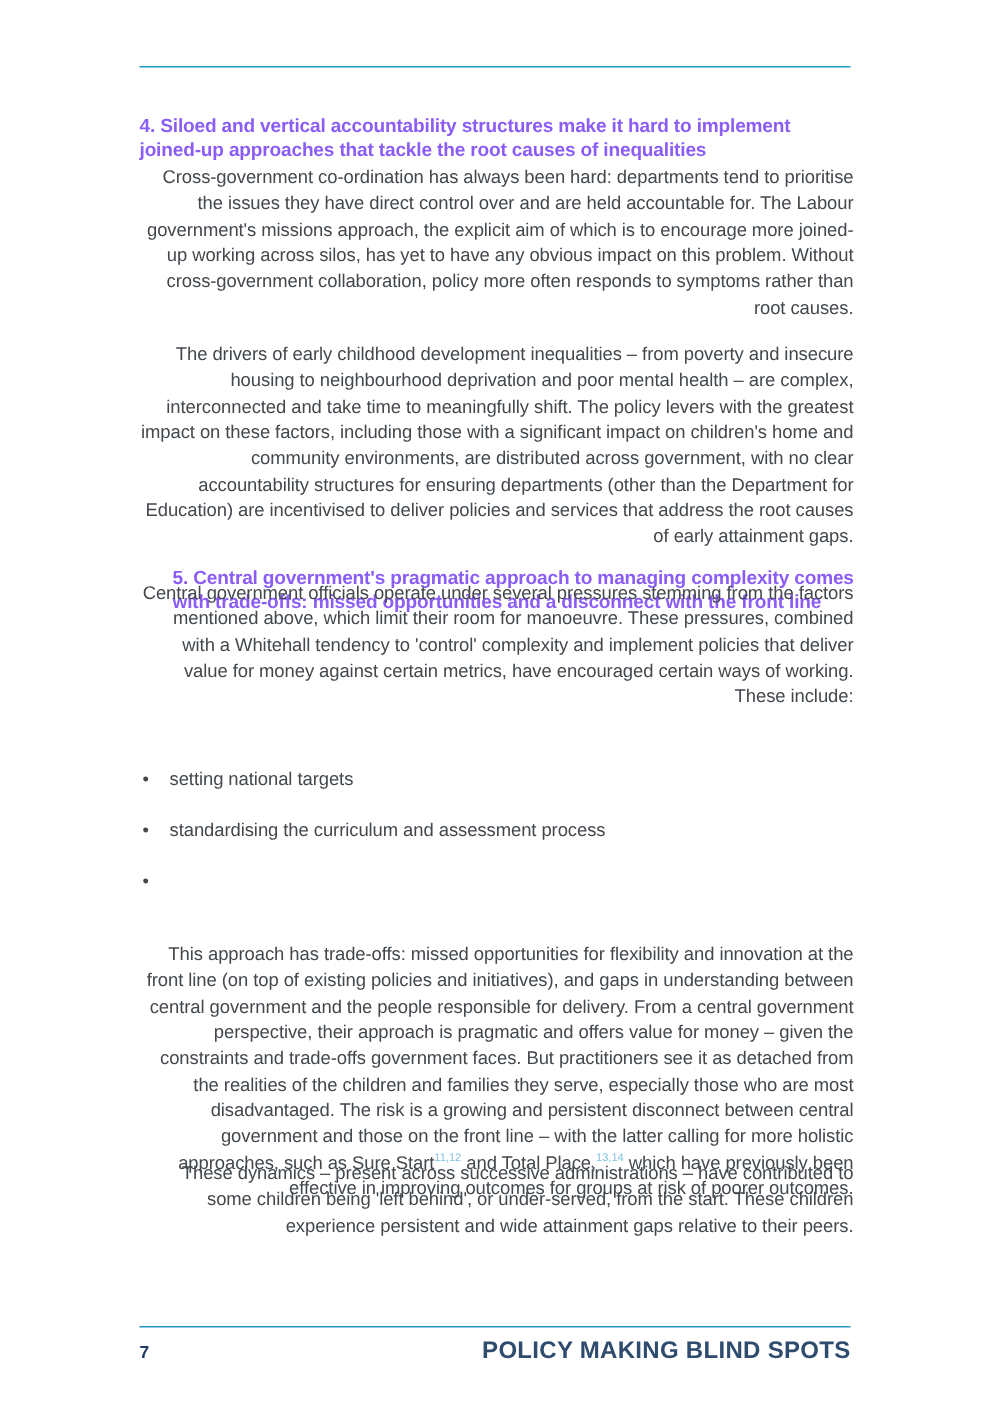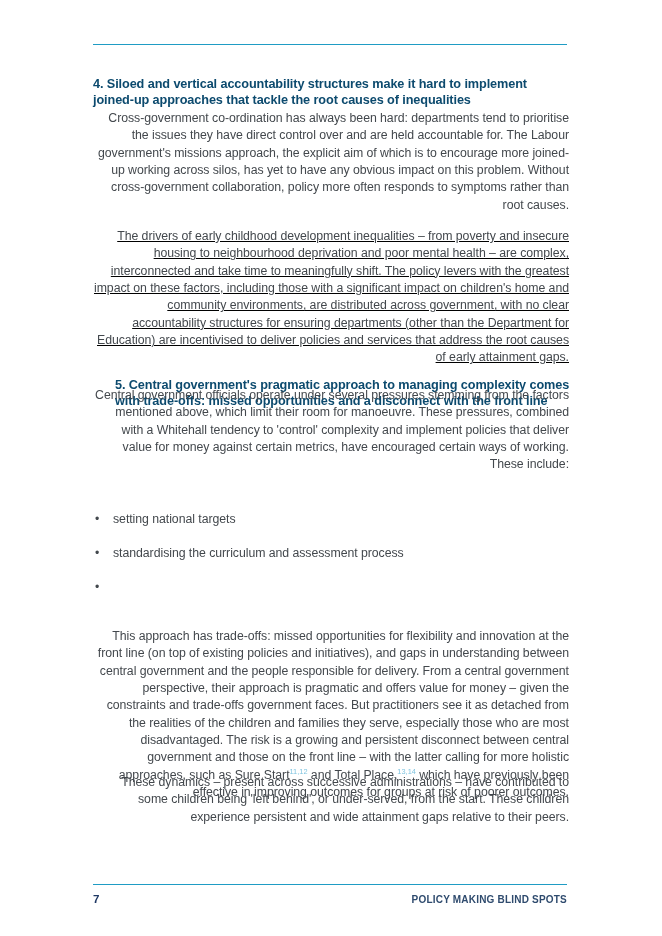--- a/index.html
+++ b/index.html
@@ -32,34 +32,34 @@
   .rule-bottom {
     position: absolute;
     left: 93px;
     top: 884px;
   }
   h2.section-heading {
     margin: 0;
     font-size: 12.7px;
     line-height: 16.4px;
     font-weight: bold;
-    color: #0c4a6e;
+    color: #8b5cf6;
     letter-spacing: -0.1px;
   }
   p.body-text {
     margin: 0;
     font-size: 12.3px;
     line-height: 17.35px;
     color: #43484d;
     letter-spacing: -0.05px;
     text-align: right;
   }
   .block-s4-heading { position: absolute; left: 93px; top: 76px; width: 476px; }
   .block-s4-p1      { position: absolute; left: 93px; top: 110px; width: 476px; }
-  .block-s4-p2      { position: absolute; left: 93px; top: 228px; width: 476px; text-decoration: underline; }
+  .block-s4-p2      { position: absolute; left: 93px; top: 228px; width: 476px; }
   .block-s5-heading { position: absolute; left: 93px; top: 377px; width: 476px; margin-left: 22px; }
   .block-s5-p1      { position: absolute; left: 93px; top: 387px; width: 476px; }
   .bullets          { position: absolute; left: 93px; top: 511px; width: 476px; }
   .block-s5-p2      { position: absolute; left: 93px; top: 628px; width: 476px; }
   .block-s5-p3      { position: absolute; left: 93px; top: 774px; width: 476px; }
 
   ul.bullet-list {
     margin: 0;
     padding: 0;
     list-style: none;
@@ -98,21 +98,21 @@
     align-items: baseline;
     justify-content: space-between;
   }
   .footer .page-number {
     font-size: 11.6px;
     font-weight: bold;
     color: #1f3864;
     letter-spacing: 0.1px;
   }
   .footer .doc-title {
-    font-size: 10px;
+    font-size: 16px;
     font-weight: bold;
     color: #2f4b6e;
     letter-spacing: 0.2px;
   }
 </style>
 </head>
 <body>
 
 <div class="page">
 

